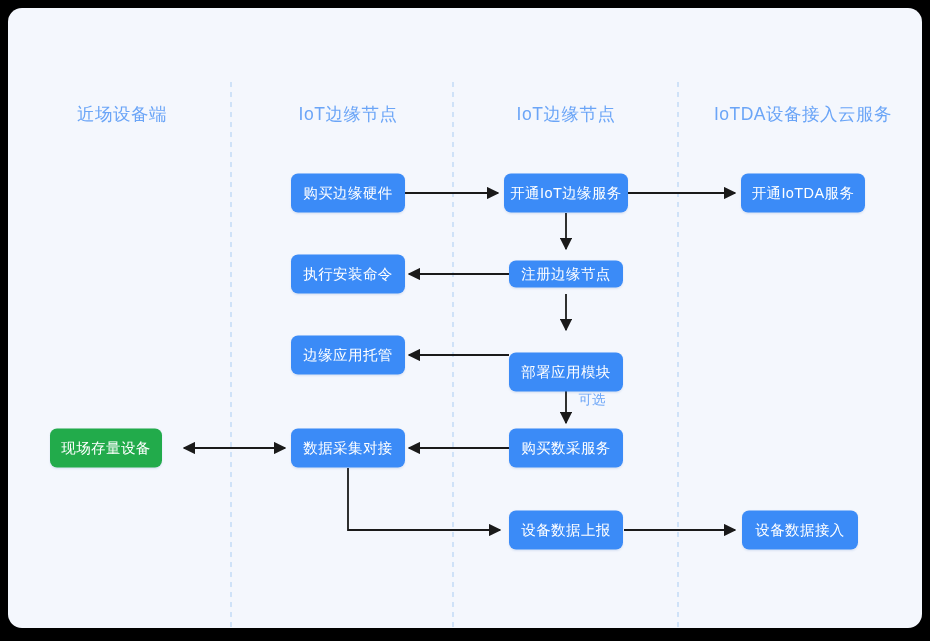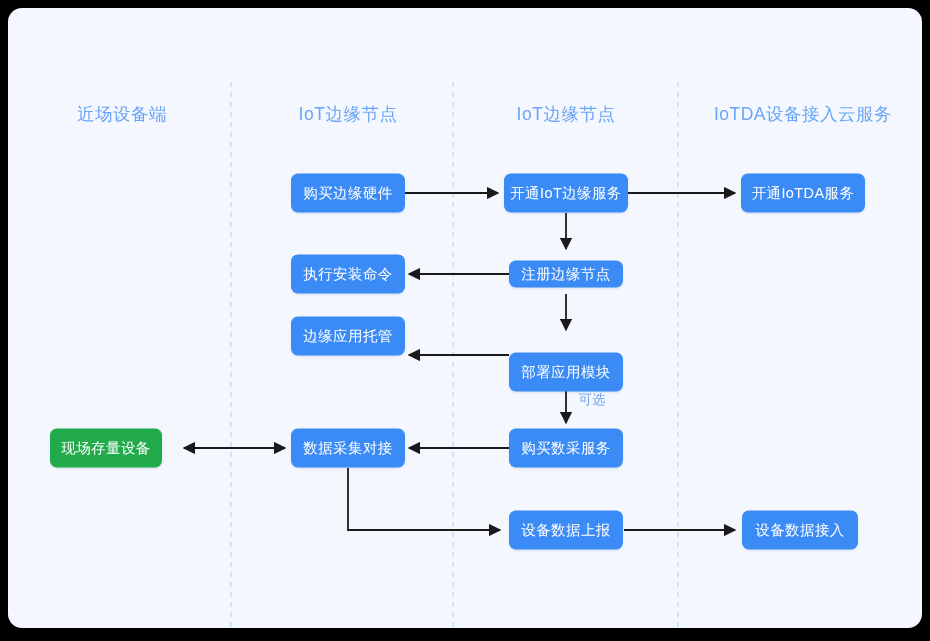--- a/index.html
+++ b/index.html
@@ -111,21 +111,21 @@
   <div class="col-header" style="left:566px; top:102px;">IoT边缘节点</div>
   <div class="col-header" style="left:803px; top:102px;">IoTDA设备接入云服务</div>
 
   <div class="node blue" style="left:348px; top:193px; width:114px; height:39px;">购买边缘硬件</div>
   <div class="node blue" style="left:566px; top:193px; width:124px; height:39px;">开通IoT边缘服务</div>
   <div class="node blue" style="left:803px; top:193px; width:124px; height:39px;">开通IoTDA服务</div>
 
   <div class="node blue" style="left:348px; top:274px; width:114px; height:39px;">执行安装命令</div>
   <div class="node blue" style="left:566px; top:274px; width:114px; height:27px;">注册边缘节点</div>
 
-  <div class="node blue" style="left:348px; top:336px; width:114px; height:39px;">边缘应用托管</div>
+  <div class="node blue" style="left:348px; top:355px; width:114px; height:39px;">边缘应用托管</div>
   <div class="node blue" style="left:566px; top:355px; width:114px; height:39px;margin-top:17px;">部署应用模块</div>
 
   <div class="node green" style="left:106px; top:448px; width:112px; height:39px;">现场存量设备</div>
   <div class="node blue" style="left:348px; top:448px; width:114px; height:39px;">数据采集对接</div>
   <div class="node blue" style="left:566px; top:448px; width:114px; height:39px;">购买数采服务</div>
 
   <div class="node blue" style="left:566px; top:530px; width:114px; height:39px;">设备数据上报</div>
   <div class="node blue" style="left:800px; top:530px; width:116px; height:39px;">设备数据接入</div>
 
   <div class="edge-label" style="left:592px; top:400px;">可选</div>

